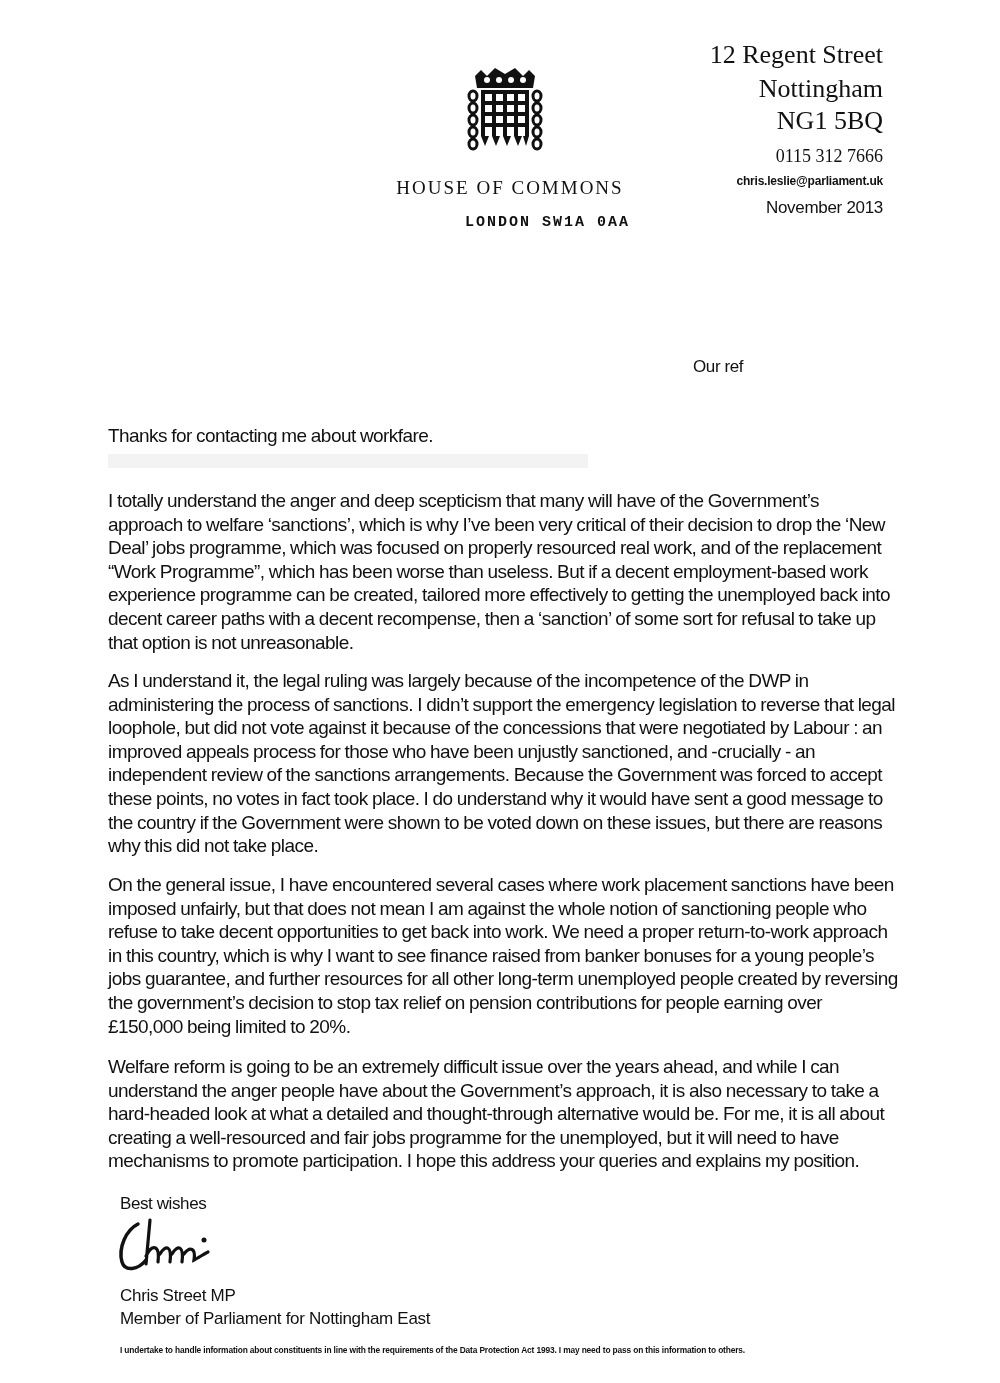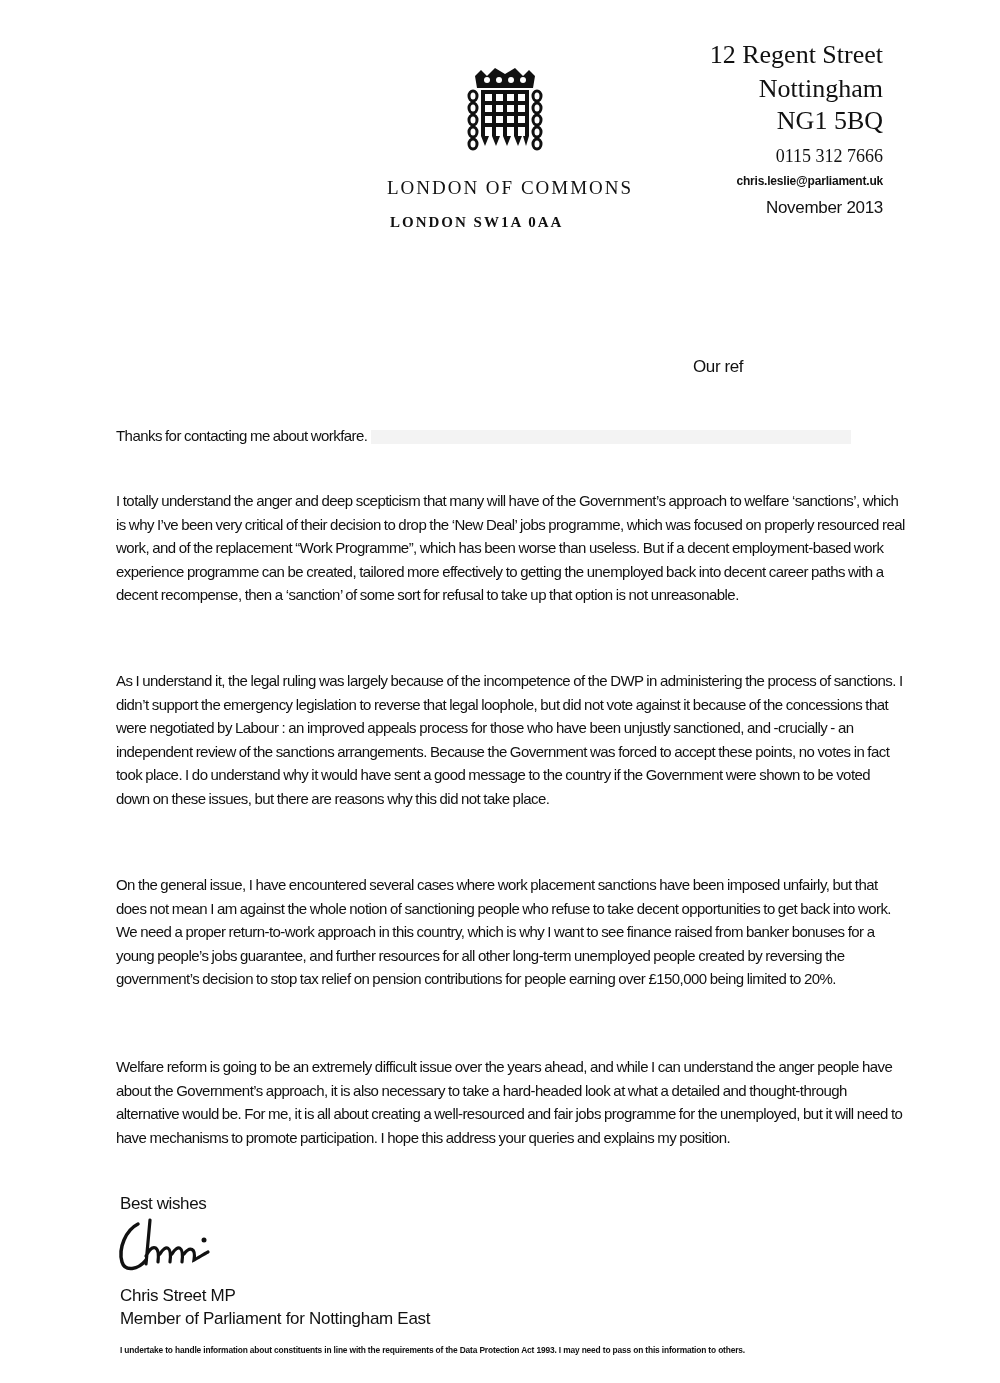--- a/index.html
+++ b/index.html
@@ -11,25 +11,25 @@
   .addr { right: 117px; text-align: right; font-size: 26px; line-height: 30px; margin-top: 16px; }
   .addr-street { top: 24px; }
   .addr-city { top: 58px; }
   .addr-post { top: 90px; }
   .addr-phone { top: 130px; font-size: 18px; line-height: 20px; }
   .addr-email { top: 150px; font-size: 12px; font-weight: bold; letter-spacing: -0.2px; }
   .date { top: 198px; right: 117px; font-size: 17px; letter-spacing: -0.3px; }
 
   .crest { left: 467px; top: 66px; width: 76px; width: 76px; height: 90px; }
   .hoc-title { left: 376px; top: 177px; width: 268px; font-size: 19px; letter-spacing: 2px; text-align: center; }
-  .hoc-sub { left: 390px; top: 214px; width: 240px; font-size: 15px; letter-spacing: 2px; text-align: left; font-weight: bold; }
+  .hoc-sub { left: 390px; top: 214px; width: 240px; font-size: 15px; letter-spacing: 2px; text-align: right; font-weight: bold; font-family: Liberation Mono, monospace; }
 
   .ourref { left: 693px; top: 357px; font-size: 17px; letter-spacing: -0.4px; }
 
-  .body-text { left: 116px; width: 790px; font-size: 15px; line-height: 23.6px; letter-spacing: -0.55px; word-spacing: -0.5px; }
+  .body-text { left: 108px; width: 790px; font-size: 19px; line-height: 23.6px; letter-spacing: -0.55px; word-spacing: -0.5px; }
   .p-intro { top: 424px; }
   .p1 { top: 489px; }
   .p2 { top: 669px; }
   .p3 { top: 873px; }
   .p4 { top: 1055px; }
   .redact { display: inline-block; width: 480px; height: 14px; background: #f3f3f3; vertical-align: middle; }
 
   .signoff { left: 120px; top: 1194px; font-size: 17px; letter-spacing: -0.4px; }
   .signature { left: 116px; top: 1216px; width: 110px; height: 60px; }
   .signer-name { left: 120px; top: 1286px; font-size: 17px; letter-spacing: -0.3px; }
@@ -86,21 +86,21 @@
       <rect x="18" y="61" width="7" height="9"></rect>
         <rect x="29" y="61" width="7" height="9"></rect>
         <rect x="40" y="61" width="7" height="9"></rect>
         <rect x="51" y="61" width="7" height="9"></rect>
     </g>
 
     <path d="M14 70 L18 80 L22 70 Z M25 70 L29 80 L33 70 Z M36 70 L40 80 L44 70 Z M47 70 L51 80 L55 70 Z M56 70 L59 80 L62 70 Z" fill="#111"></path>
   </svg>
 </div>
 
-<div class="abs serif hoc-title">LONDON OF COMMONS</div>
+<div class="abs serif hoc-title">HOUSE OF COMMONS</div>
 <div class="abs serif hoc-sub">LONDON SW1A 0AA</div>
 
 <div class="abs sans ourref">Our ref</div>
 
 <div class="abs sans body-text p-intro">
   <span>Thanks for contacting me about workfare.</span>
   <span class="redact"></span>
 </div>
 <div class="abs sans body-text p1">I totally understand the anger and deep scepticism that many will have of the Government’s approach to welfare ‘sanctions’, which is why I’ve been very critical of their decision to drop the ‘New Deal’ jobs programme, which was focused on properly resourced real work, and of the replacement “Work Programme”, which has been worse than useless.  But if a decent employment-based work experience programme can be created, tailored more effectively to getting the unemployed back into decent career paths with a decent recompense, then a ‘sanction’ of some sort for refusal to take up that option is not unreasonable.</div>
 <div class="abs sans body-text p2">As I understand it, the legal ruling was largely because of the incompetence of the DWP in administering the process of sanctions. I didn’t support the emergency legislation to reverse that legal loophole, but did not vote against it because of the concessions that were negotiated by Labour : an improved appeals process for those who have been unjustly sanctioned, and -crucially - an independent review of the sanctions arrangements. Because the Government was forced to accept these points, no votes in fact took place. I do understand why it would have sent a good message to the country if the Government were shown to be voted down on these issues, but there are reasons why this did not take place.</div>

